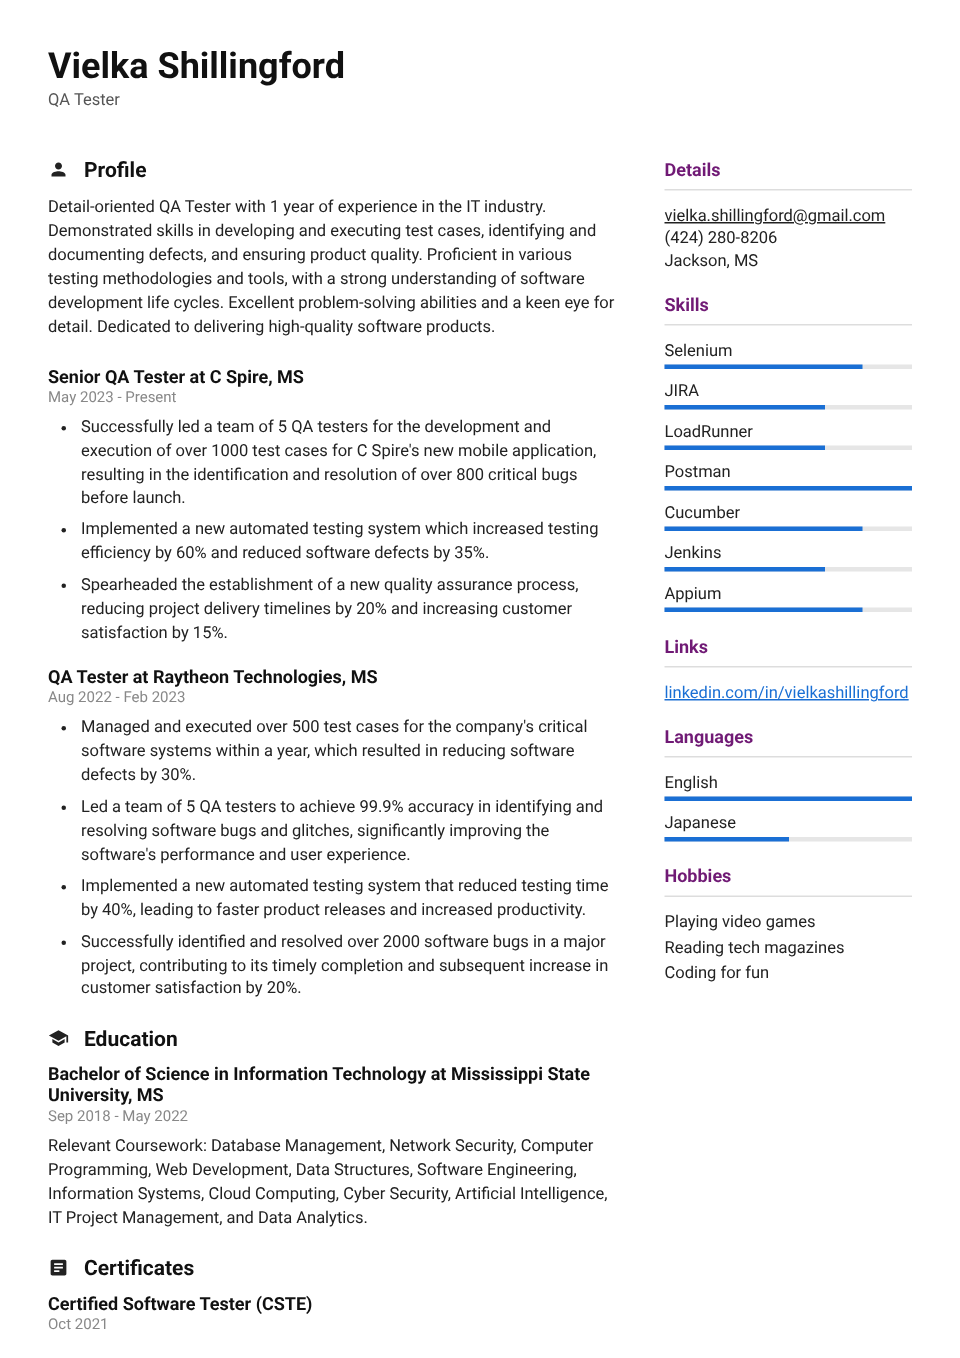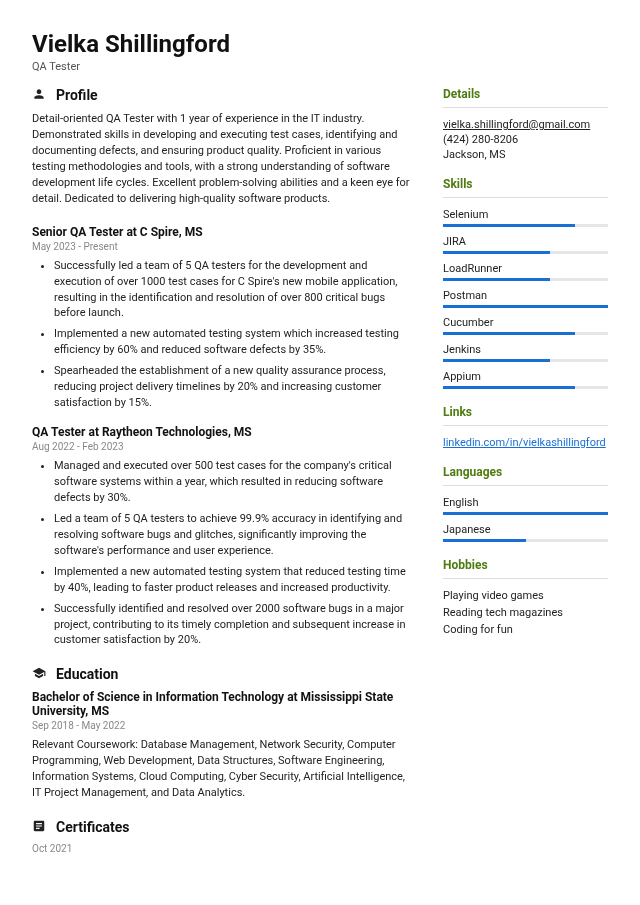--- a/index.html
+++ b/index.html
@@ -1,34 +1,34 @@
 <!DOCTYPE html>
 <html><head>
 <meta charset="utf-8">
 <style>
 *{box-sizing:border-box;margin:0;padding:0}
 body{font-family:-apple-system,BlinkMacSystemFont,"Segoe UI",Roboto,Arial,sans-serif;font-size:11px;color:#222;background:#fff;width:640px;padding:30px 32px}
-.header{margin-bottom:14px}
+.header{margin-bottom:33px}
 .name{font-size:24px;font-weight:700;color:#111}
 .title{font-size:11px;color:#555;margin-top:2px}
 .columns{display:flex;gap:28px}
 .left{flex:1;min-width:0}
 .right{width:165px;flex-shrink:0}
 .section{margin-bottom:18px}
 .sec-head{display:flex;align-items:flex-start;gap:10px;margin-bottom:8px}
 .sec-head svg{width:14px;height:14px;fill:#222;flex-shrink:0}
 .sec-title{font-size:14px;font-weight:700;color:#111}
 .profile-text{font-size:11px;line-height:1.45;color:#222}
 .job{margin-bottom:14px}
 .job-title{font-size:12px;font-weight:700;color:#111;margin-bottom:2px}
 .job-dates{font-size:10px;color:#888;margin-bottom:6px}
 ul{padding-left:22px;margin-top:4px}
 li{font-size:11px;line-height:1.45;margin-bottom:5px;color:#222}
 .coursework{font-size:11px;line-height:1.45;color:#222}
-.side-title{font-size:12px;font-weight:700;color:#4d7c0f;margin-bottom:6px}
+.side-title{font-size:12px;font-weight:700;color:#701a75;margin-bottom:6px}
 .side-hr{border:none;border-top:1px solid #ddd;margin:6px 0 10px 0}
 .link{color:#1a6fd4;text-decoration:underline;font-size:11px;word-break:break-all}
 .detail-line{font-size:11px;color:#222;margin-bottom:2px}
 .side-block{margin-bottom:16px}
 .skill{margin-bottom:8px}
 .skill-name{font-size:11px;color:#222;margin-bottom:3px}
 .bar{width:100%;height:3px;background:#e6e6e6;position:relative}
 .bar-fill{position:absolute;left:0;top:0;height:3px;background:#1a6fd4}
 .hobby{font-size:11px;color:#222;margin-bottom:4px}
 </style>
@@ -89,20 +89,21 @@
       <div class="coursework">Relevant Coursework: Database Management, Network Security, Computer Programming, Web Development, Data Structures, Software Engineering, Information Systems, Cloud Computing, Cyber Security, Artificial Intelligence, IT Project Management, and Data Analytics.</div>
     </div>
 
     <div class="section">
       <div class="sec-head">
         <svg viewBox="0 0 24 24">
             <path d="M19 3H5c-1.1 0-2 .9-2 2v14c0 1.1.9 2 2 2h14c1.1 0 2-.9 2-2V5c0-1.1-.9-2-2-2zM7 7h10v2H7V7zm0 4h10v2H7v-2zm0 4h6v2H7v-2z"></path>
           </svg>
         <div class="sec-title">Certificates</div>
       </div>
+      <div class="job-title">Certified Software Tester (CSTE)</div>
       <div class="job-dates">Oct 2021</div>
     </div>
 
   </div>
 
   <div class="right">
 
     <div class="side-block">
       <div class="side-title">Details</div>
       <hr class="side-hr">

